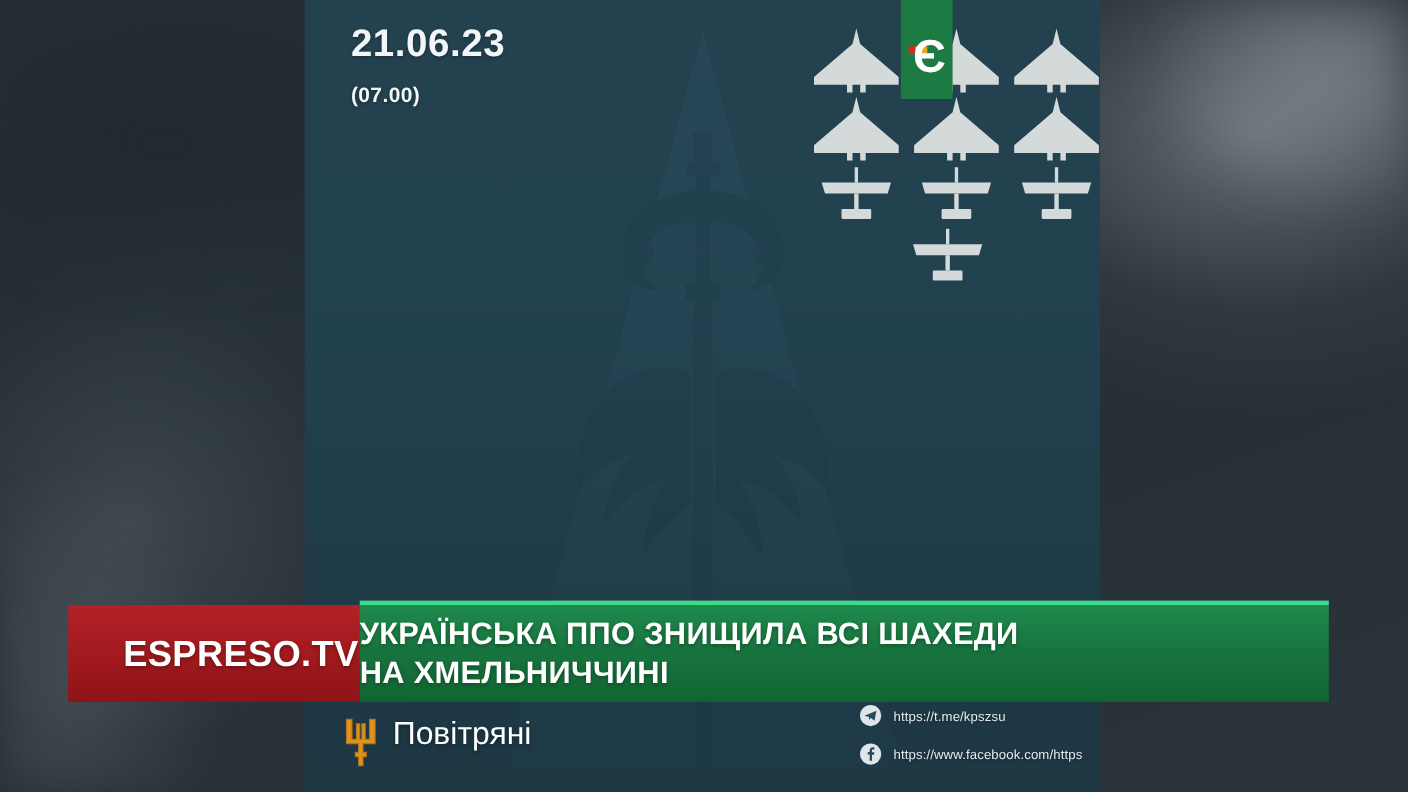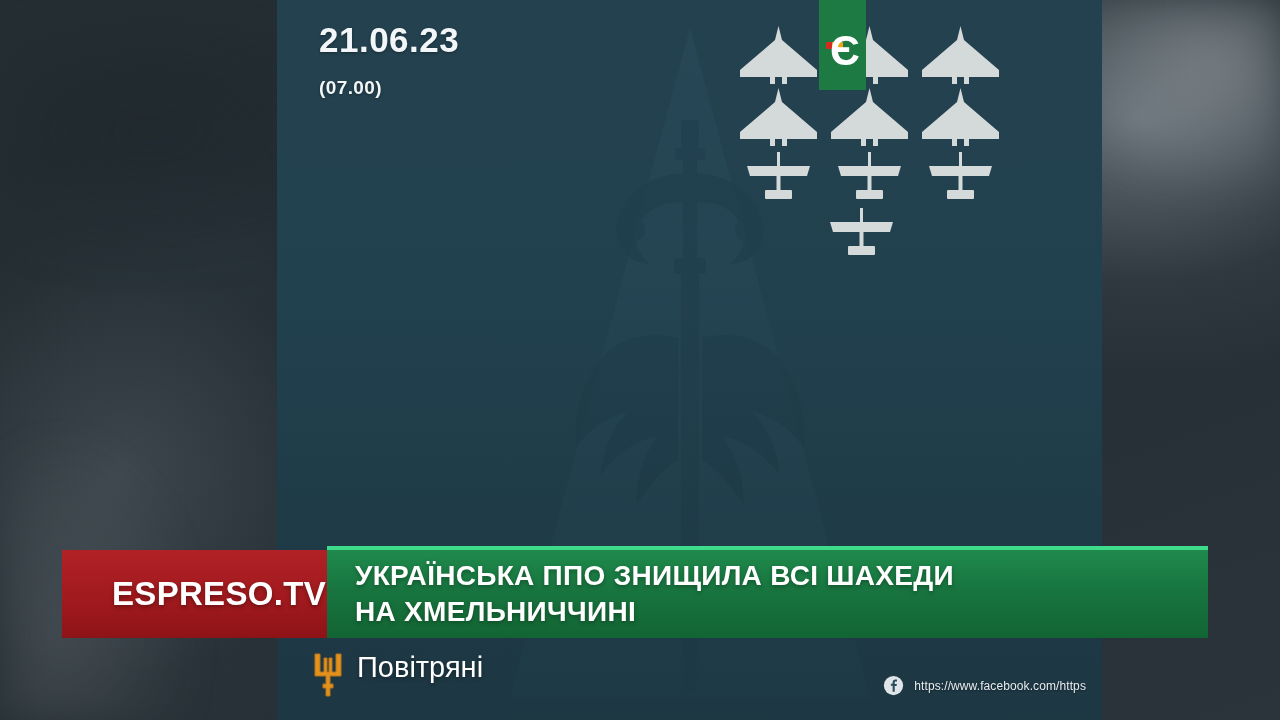--- a/index.html
+++ b/index.html
@@ -34,21 +34,21 @@
       radial-gradient(ellipse 380px 200px at 150px 130px, rgba(30,38,44,0.5), rgba(0,0,0,0) 70%);
     filter: blur(18px);
     pointer-events: none;
   }
 
   
   #panel {
     position: absolute;
     left: 277px;
     top: 0;
-    width: 825px;
+    width: 723px;
     height: 720px;
     background: linear-gradient(180deg, #24414f 0%, #22414f 38%, #1f3b48 72%, #1d3743 100%);
     overflow: hidden;
   }
 
   
   #emblem-watermark {
     position: absolute;
     left: 50%;
     top: 8px;
@@ -229,21 +229,21 @@
     text-shadow: 0 2px 4px rgba(0,0,0,0.35);
   }
   #headline-plate {
     position: absolute;
     left: 327px;
     top: 0;
     width: 881px;
     height: 92px;
     background: linear-gradient(180deg, #1f8a4c 0%, #18753f 45%, #126533 100%);
     border-top: 4px solid #3ddb8a;
-    padding: 8px 16px 0 28px;
+    padding: 8px 16px 0 0;
   }
   .headline-line {
     color: #ffffff;
     font-size: 28px;
     font-weight: 700;
     line-height: 1.28;
     letter-spacing: 0.3px;
     text-shadow: 0 2px 4px rgba(0,0,0,0.3);
     white-space: nowrap;
   }
@@ -356,20 +356,27 @@
       </svg>
       <div id="af-name">
         <div>Повітряні</div>
       </div>
     </div>
 
     <div id="social">
       <div class="social-row">
         <svg class="social-ico" viewBox="0 0 24 24">
           <circle cx="12" cy="12" r="11" fill="#dfe5e8"></circle>
+          <path d="M5.5 12.2 L18 7.1 L16 17.4 L12.3 14.6 L10.4 16.4 L10.3 13.6 Z" fill="#2a4b5b"></path>
+        </svg>
+        <span class="social-url">https://t.me/kpszsu</span>
+      </div>
+      <div class="social-row">
+        <svg class="social-ico" viewBox="0 0 24 24">
+          <circle cx="12" cy="12" r="11" fill="#dfe5e8"></circle>
           <path d="M13.4 19v-6.3h2.1l0.35-2.5h-2.45V8.6c0-0.72 0.2-1.2 1.25-1.2h1.3V5.15C15.72 5.1 15 5 14.2 5c-1.9 0-3.2 1.15-3.2 3.28v1.62H9v2.5h2v6.6z" fill="#2a4b5b"></path>
         </svg>
         <span class="social-url">https://www.facebook.com/https</span>
       </div>
     </div>
 
   </div>
 
   <div id="station-logo">
     <div id="logo-mark">

